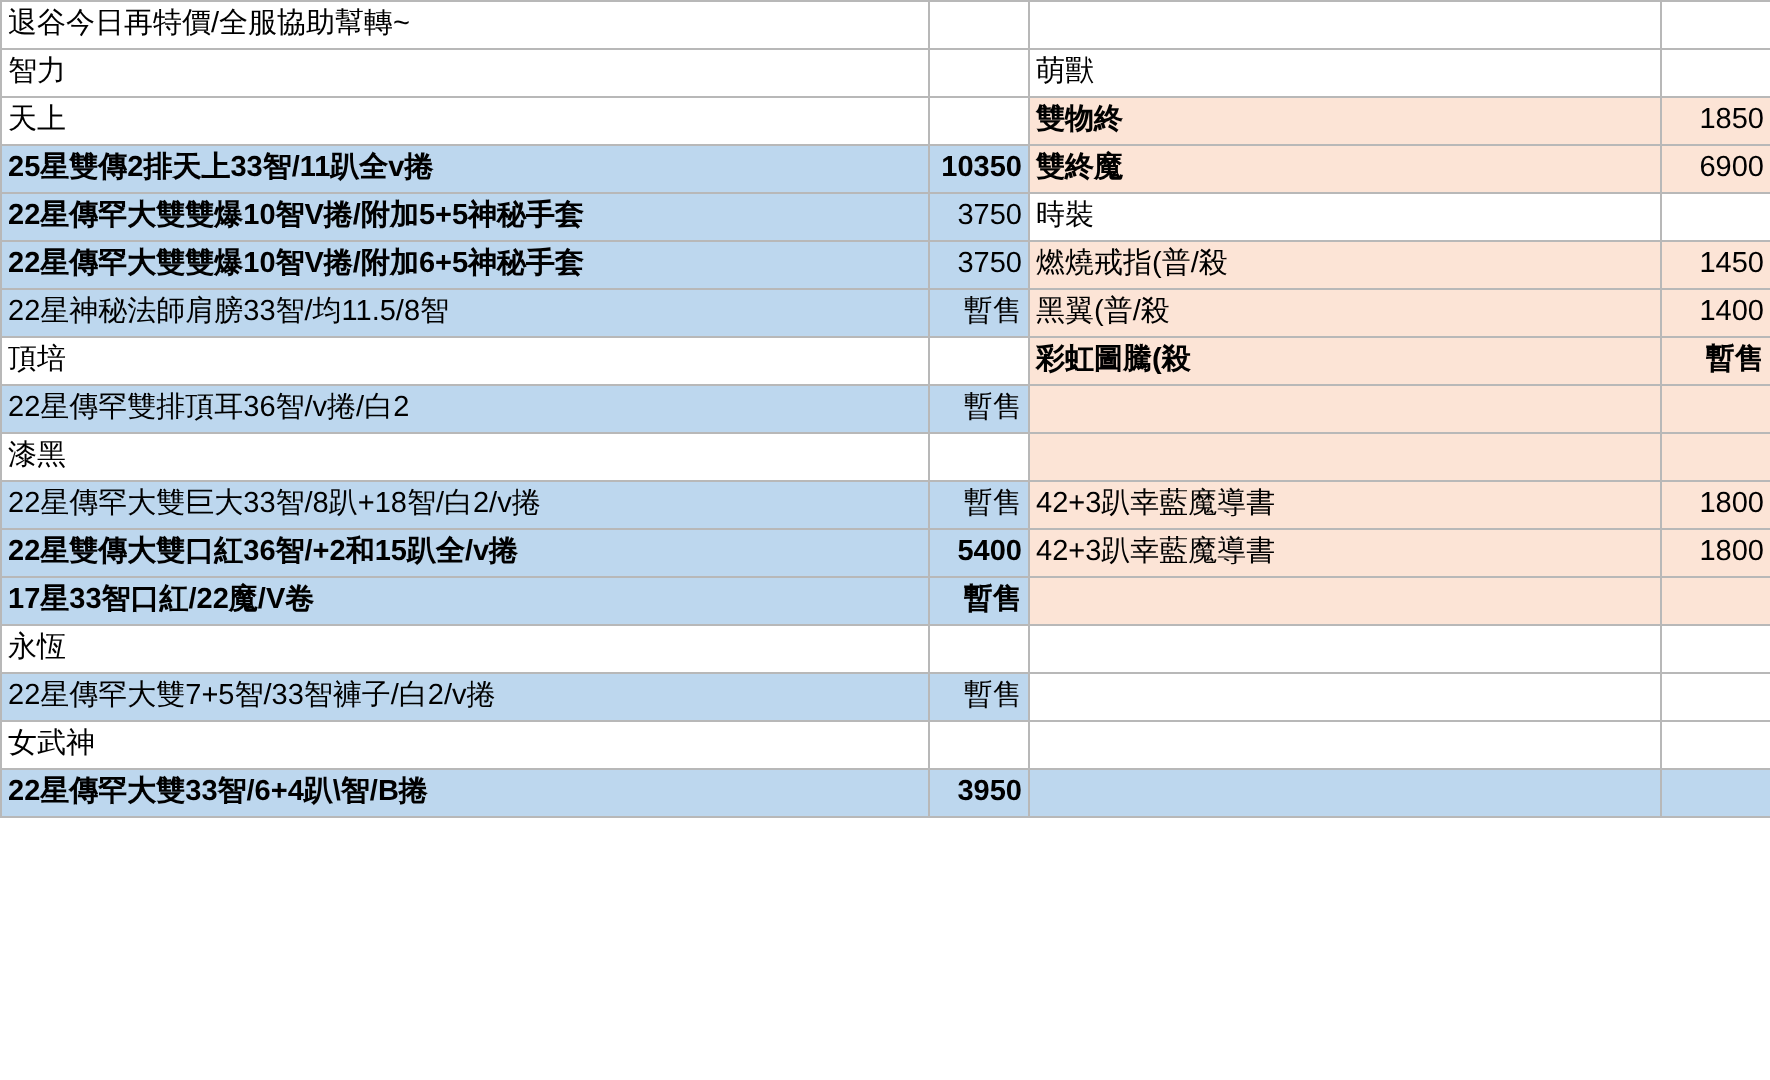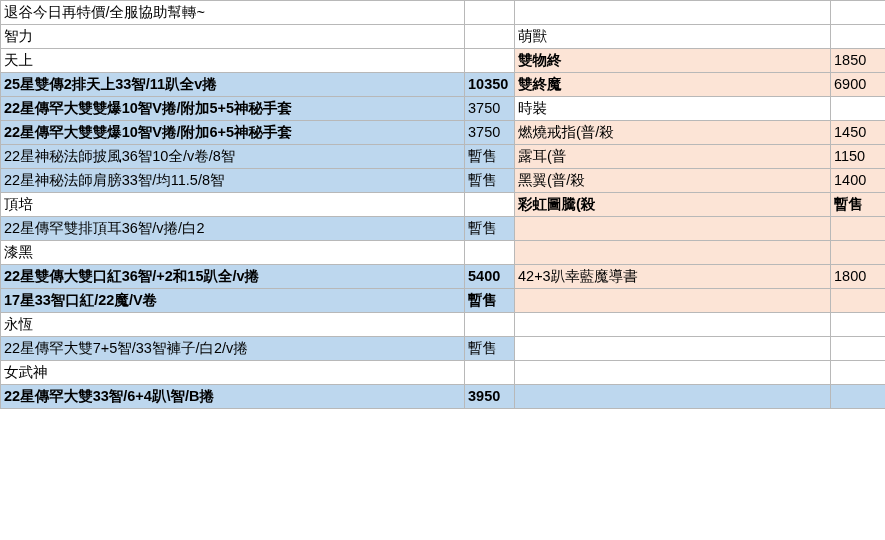--- a/index.html
+++ b/index.html
@@ -33,21 +33,21 @@
     vertical-align: middle;
     border: 1px solid #b8b8b8;
     box-sizing: border-box;
   }
   
   col.c0 { width: 464px; }
   col.c1 { width: 50px; }
   col.c2 { width: 316px; }
   col.c3 { width: 55px; }
 
-  .num { text-align: left; }
+  .num { text-align: right; }
   .bold { font-weight: bold; }
   .small { font-size: 13px; }
   .blue { background: #bdd7ee; }
   .peach { background: #fce4d6; margin-left: 40px; }
   .white { background: #ffffff; }
   .blank-noline {
     border-left: 1px solid #ffffff;
     border-right: 1px solid #ffffff;
     border-top: 1px solid #ffffff;
     border-bottom: 1px solid #ffffff;
@@ -103,26 +103,20 @@
         <td class="white num"></td>
       </tr>
 
       <tr>
         <td class="blue bold">22星傳罕大雙雙爆10智V捲/附加6+5神秘手套</td>
         <td class="blue num">3750</td>
         <td class="peach">燃燒戒指(普/殺</td>
         <td class="peach num">1450</td>
       </tr>
 
-      <tr>
-        <td class="blue small">22星神秘法師披風36智10全/v卷/8智</td>
-        <td class="blue num small">暫售</td>
-        <td class="peach">露耳(普</td>
-        <td class="peach num">1150</td>
-      </tr>
 
       <tr>
         <td class="blue small">22星神秘法師肩膀33智/均11.5/8智</td>
         <td class="blue num small">暫售</td>
         <td class="peach">黑翼(普/殺</td>
         <td class="peach num">1400</td>
       </tr>
 
       <tr>
         <td class="white">頂培</td>
@@ -138,20 +132,26 @@
         <td class="peach num"></td>
       </tr>
 
       <tr>
         <td class="white">漆黑</td>
         <td class="white num"></td>
         <td class="peach"></td>
         <td class="peach num"></td>
       </tr>
 
+      <tr>
+        <td class="blue small">22星傳罕大雙巨大33智/8趴+18智/白2/v捲</td>
+        <td class="blue num small">暫售</td>
+        <td class="peach">42+3趴幸藍魔導書</td>
+        <td class="peach num">1800</td>
+      </tr>
 
       <tr>
         <td class="blue bold">22星雙傳大雙口紅36智/+2和15趴全/v捲</td>
         <td class="blue num bold">5400</td>
         <td class="peach">42+3趴幸藍魔導書</td>
         <td class="peach num">1800</td>
       </tr>
 
       <tr>
         <td class="blue bold">17星33智口紅/22魔/V卷</td>

